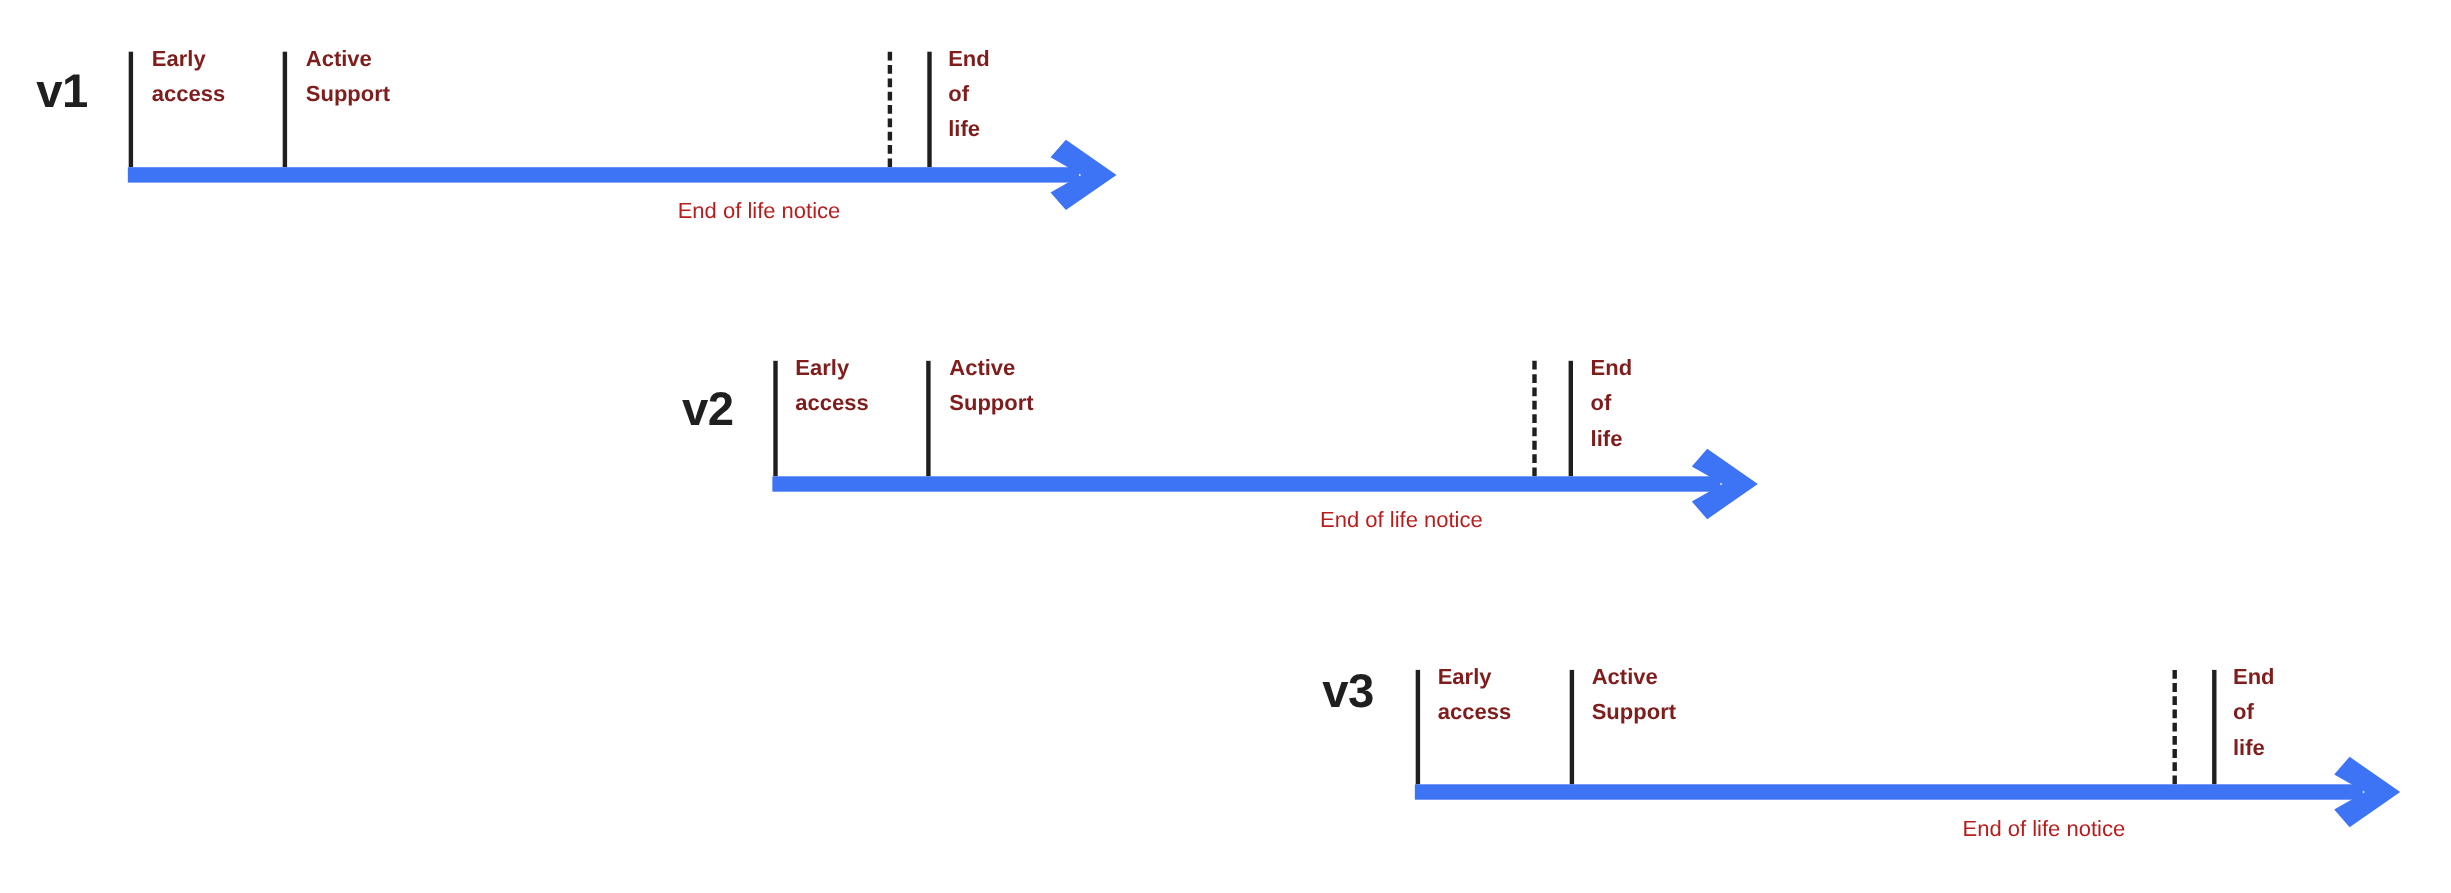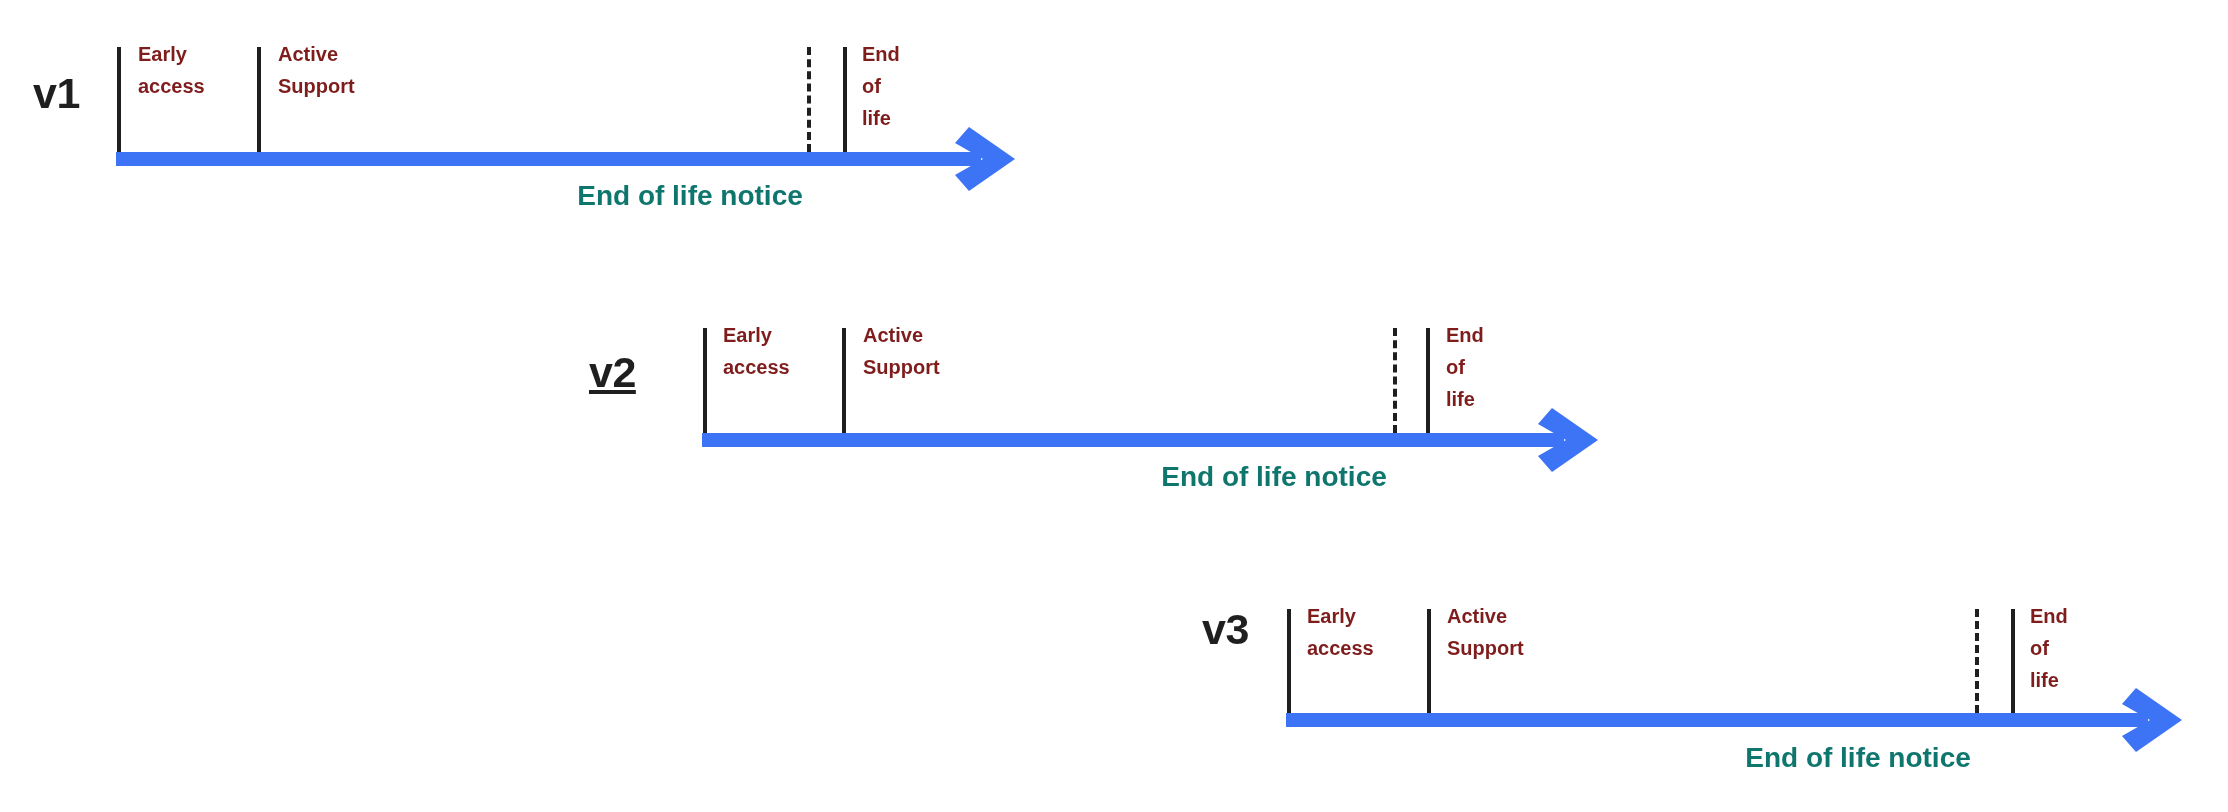--- a/index.html
+++ b/index.html
@@ -46,54 +46,54 @@
   .phase-label {
     position: absolute;
     font-size: 20px;
     font-weight: 700;
     color: #7f1d1d;
     line-height: 32px;
     white-space: pre-line;
   }
   .notice-label {
     position: absolute;
-    font-size: 28px;
-    font-weight: 700;
-    color: #0f766e;
+    font-size: 20px;
+    font-weight: 400;
+    color: #b91c1c;
     line-height: 1;
     white-space: nowrap;
     transform: translateX(-50%);
   }
   .axis-arrow {
     position: absolute;
     display: block;
   }
 </style>
 </head>
 <body>
 
 <div id="diagram">
     <div class="timeline-row">
-      <div class="version-label" style="left: 33px; top: 72px;">v1</div>
+      <div class="version-label" style="left: 33px; top: 62px;">v1</div>
       <div class="divider" style="left: 117px; top: 47px; height: 105px; background: rgb(31, 31, 31);"></div>
       <div class="divider" style="left: 257px; top: 47px; height: 105px; background: rgb(31, 31, 31);"></div>
       <div class="divider" style="left: 843px; top: 47px; height: 105px; background: rgb(31, 31, 31);"></div>
       <div class="divider dashed" style="left: 807px; top: 47px; height: 105px; border-left-color: rgb(31, 31, 31);"></div>
       <div class="phase-label" style="left: 138px; top: 38px;">Early
 access</div>
       <div class="phase-label" style="left: 278px; top: 38px;">Active Support</div>
       <div class="phase-label" style="left: 862px; top: 38px;">End of life</div>
       <svg class="axis-arrow" width="909" height="72" viewBox="0 0 909 72" style="left: 116px; top: 123px;">
         <rect x="0" y="29" width="865" height="14" fill="#3D73F5"></rect>
         <path d="M 853 4 L 899 36 L 853 68 L 839 52 L 867 36 L 839 20 Z" fill="#3D73F5"></path>
       </svg>
       <div class="notice-label" style="left: 690px; top: 182px;">End of life notice</div>
     </div>
     <div class="timeline-row">
-      <div class="version-label" style="left: 589px; top: 351px; text-decoration: underline;">v2</div>
+      <div class="version-label" style="left: 620px; top: 351px;">v2</div>
       <div class="divider" style="left: 703px; top: 328px; height: 105px; background: rgb(31, 31, 31);"></div>
       <div class="divider" style="left: 842px; top: 328px; height: 105px; background: rgb(31, 31, 31);"></div>
       <div class="divider" style="left: 1426px; top: 328px; height: 105px; background: rgb(31, 31, 31);"></div>
       <div class="divider dashed" style="left: 1393px; top: 328px; height: 105px; border-left-color: rgb(31, 31, 31);"></div>
       <div class="phase-label" style="left: 723px; top: 319px;">Early
 access</div>
       <div class="phase-label" style="left: 863px; top: 319px;">Active Support</div>
       <div class="phase-label" style="left: 1446px; top: 319px;">End of life</div>
       <svg class="axis-arrow" width="906" height="72" viewBox="0 0 906 72" style="left: 702px; top: 404px;">
         <rect x="0" y="29" width="862" height="14" fill="#3D73F5"></rect>

